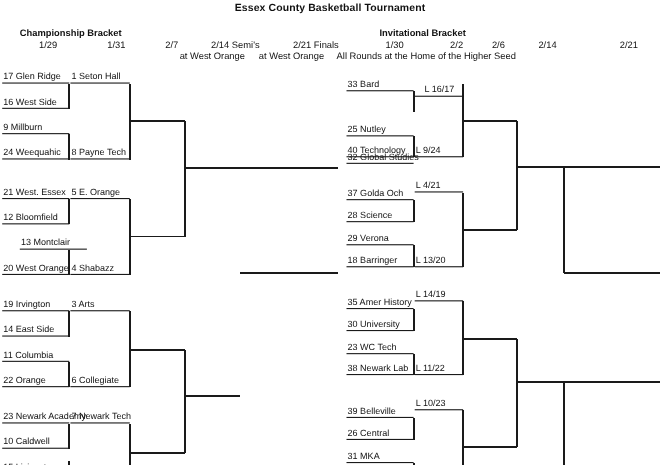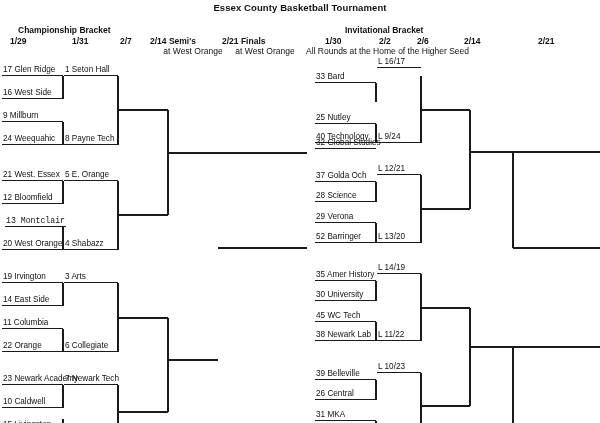--- a/index.html
+++ b/index.html
@@ -2,21 +2,21 @@
 <html><head>
 <meta charset="utf-8">
 <style>
   html,body{margin:0;padding:0;background:#ffffff;}
   body{width:600px;height:423px;position:relative;overflow:hidden;
        font-family:"Liberation Sans","DejaVu Sans",sans-serif;color:#111111;}
   .canvas{position:absolute;left:0;top:0;width:600px;height:423px;border-radius:15px;}
   .title{position:absolute;left:0;top:2px;width:600px;text-align:center;
          font-size:9.5px;font-weight:600;letter-spacing:.1px;}
   .bracket-title{position:absolute;font-size:8.5px;font-weight:bold;white-space:nowrap;}
-  .col-head{position:absolute;font-size:8.5px;font-weight:bold;text-align:left;white-space:nowrap;}
+  .col-head{position:absolute;font-size:8.5px;font-weight:normal;text-align:right;white-space:nowrap;}
   .sub-head{position:absolute;font-size:8.5px;font-weight:normal;text-align:center;white-space:nowrap;}
   .slot{position:absolute;font-size:8.2px;white-space:nowrap;
         border-bottom:1.6px solid #1a1a1a;line-height:11px;height:12px;
         box-sizing:border-box;padding-left:1px;}
   svg.lines{position:absolute;left:0;top:0;}
 </style>
 </head>
 <body>
 
 <div class="canvas">
@@ -103,21 +103,21 @@
       <line x1="513" y1="347" x2="600" y2="347"></line>
     </g>
   </svg>
 
   <div class="slot" style="left:2px;top:64px;width:61px;">17 Glen Ridge</div>
   <div class="slot" style="left:2px;top:87px;width:61px;">16 West Side</div>
   <div class="slot" style="left:2px;top:110px;width:61px;">9 Millburn</div>
   <div class="slot" style="left:2px;top:133px;width:61px;">24 Weequahic</div>
   <div class="slot" style="left:2px;top:169px;width:61px;">21 West. Essex</div>
   <div class="slot" style="left:2px;top:192px;width:61px;">12 Bloomfield</div>
-  <div class="slot" style="left:5px;top:215px;width:61px;font-family:Liberation Mono, monospace;">13 Montclair</div>
+  <div class="slot" style="left:18px;top:215px;width:61px;">13 Montclair</div>
   <div class="slot" style="left:2px;top:238px;width:61px;">20 West Orange</div>
   <div class="slot" style="left:2px;top:271px;width:61px;">19 Irvington</div>
   <div class="slot" style="left:2px;top:294px;width:61px;">14 East Side</div>
   <div class="slot" style="left:2px;top:317px;width:61px;">11 Columbia</div>
   <div class="slot" style="left:2px;top:340px;width:61px;">22 Orange</div>
   <div class="slot" style="left:2px;top:373px;width:61px;">23 Newark Academy</div>
   <div class="slot" style="left:2px;top:396px;width:61px;">10 Caldwell</div>
   <div class="slot" style="left:2px;top:419px;width:61px;">15 Livingston</div>
 
   <div class="slot" style="left:64px;top:64px;width:54px;">1 Seton Hall</div>
@@ -128,30 +128,30 @@
   <div class="slot" style="left:64px;top:340px;width:54px;">6 Collegiate</div>
   <div class="slot" style="left:64px;top:373px;width:54px;">7 Newark Tech</div>
 
   <div class="slot" style="left:315px;top:71px;width:61px;">33 Bard</div>
   <div class="slot" style="left:315px;top:90px;width:61px;margin-top:47px;">32 Global Studies</div>
   <div class="slot" style="left:315px;top:112px;width:61px;">25 Nutley</div>
   <div class="slot" style="left:315px;top:131px;width:61px;">40 Technology</div>
   <div class="slot" style="left:315px;top:170px;width:61px;">37 Golda Och</div>
   <div class="slot" style="left:315px;top:190px;width:61px;">28 Science</div>
   <div class="slot" style="left:315px;top:211px;width:61px;">29 Verona</div>
-  <div class="slot" style="left:315px;top:231px;width:61px;">52 Barringer</div>
+  <div class="slot" style="left:315px;top:231px;width:61px;">18 Barringer</div>
   <div class="slot" style="left:315px;top:269px;width:61px;">35 Amer History</div>
   <div class="slot" style="left:315px;top:289px;width:61px;">30 University</div>
-  <div class="slot" style="left:315px;top:310px;width:61px;">45 WC Tech</div>
+  <div class="slot" style="left:315px;top:310px;width:61px;">23 WC Tech</div>
   <div class="slot" style="left:315px;top:329px;width:61px;">38 Newark Lab</div>
   <div class="slot" style="left:315px;top:368px;width:61px;">39 Belleville</div>
   <div class="slot" style="left:315px;top:388px;width:61px;">26 Central</div>
   <div class="slot" style="left:315px;top:409px;width:61px;">31 MKA</div>
 
-  <div class="slot" style="left:377px;top:56px;width:44px;">L 16/17</div>
+  <div class="slot" style="left:377px;top:76px;width:44px;text-align:center;">L 16/17</div>
   <div class="slot" style="left:377px;top:131px;width:44px;">L 9/24</div>
-  <div class="slot" style="left:377px;top:163px;width:44px;">L 12/21</div>
+  <div class="slot" style="left:377px;top:163px;width:44px;">L 4/21</div>
   <div class="slot" style="left:377px;top:231px;width:44px;">L 13/20</div>
   <div class="slot" style="left:377px;top:262px;width:44px;">L 14/19</div>
   <div class="slot" style="left:377px;top:329px;width:44px;">L 11/22</div>
   <div class="slot" style="left:377px;top:361px;width:44px;">L 10/23</div>
 
 </div>
 
 </body></html>

